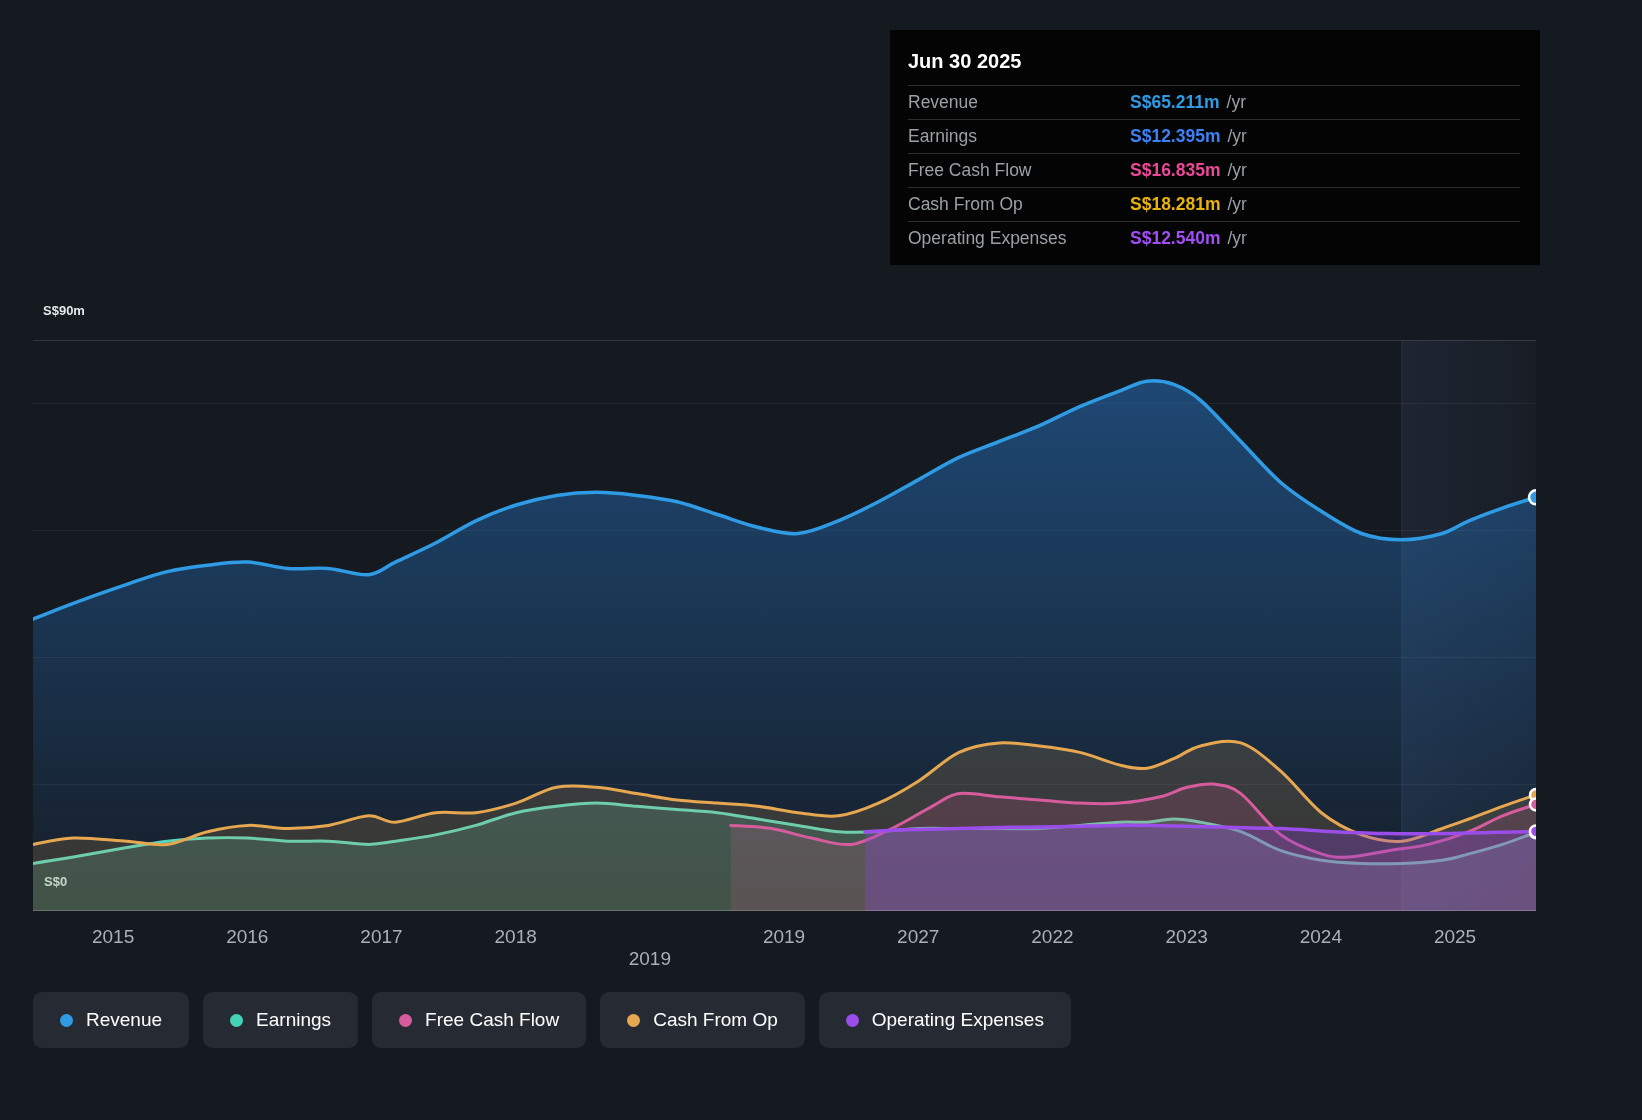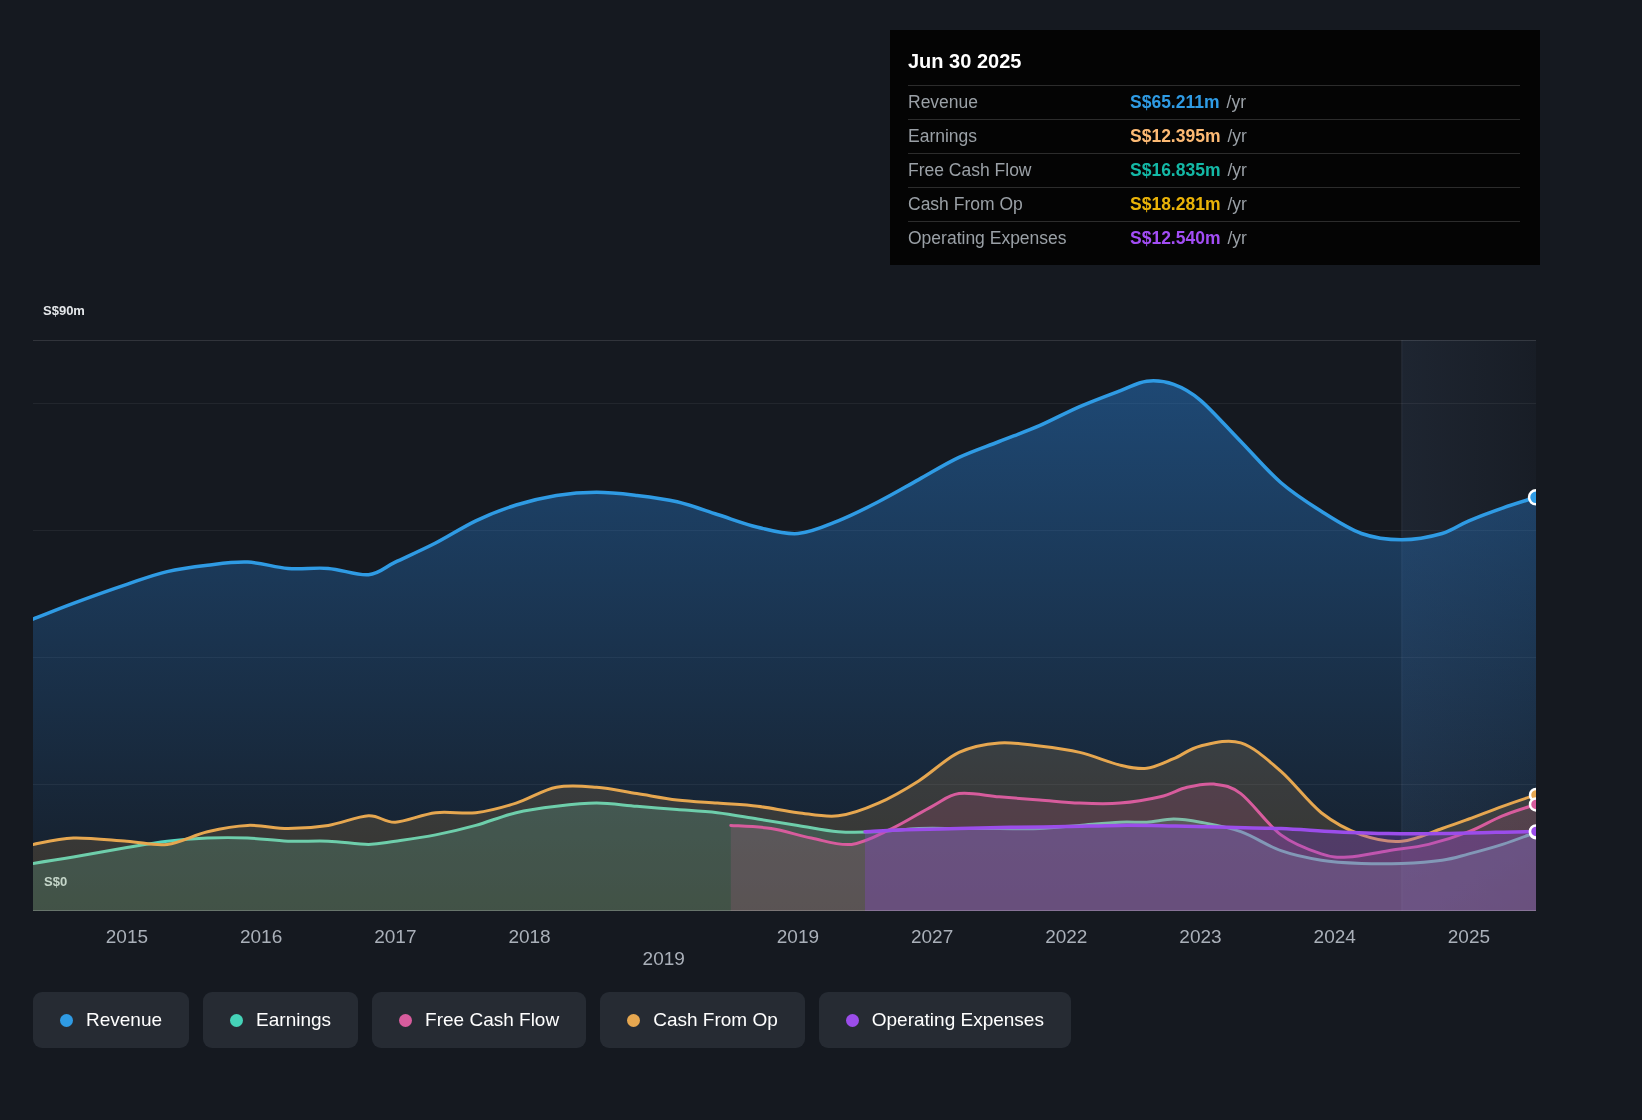--- a/index.html
+++ b/index.html
@@ -17,33 +17,33 @@
     position:absolute;left:890px;top:30px;width:650px;box-sizing:border-box;
     background:#040404;padding:10px 20px 10px 18px;
   }
   .tt-title{font-size:20px;font-weight:700;color:#ffffff;padding:10px 0 12px 0;}
   .tt-row{display:flex;align-items:center;height:33px;border-top:1px solid #2c2c2c;font-size:17.5px;}
   .tt-row.no-border{border-top:none;}
   .tt-label{width:222px;color:#9aa0a6;flex:none;}
   .tt-value{font-weight:700;}
   .tt-suffix{color:#9aa0a6;margin-left:7px;}
   .val-revenue{color:#2f9be4}
-  .val-earnings{color:#fdba74}
+  .val-earnings{color:#3b82f6}
   .val-margin{color:#ffffff}
-  .val-fcf{color:#14b8a6}
+  .val-fcf{color:#ec4899}
   .val-cashop{color:#eab308}
   .val-opex{color:#a24df5}
 
   
   #plot{position:absolute;left:33px;top:340px;width:1503px;height:571px;}
   .y-label{position:absolute;font-size:13px;font-weight:700;color:#e4e7ea;}
   .y-top{left:43px;top:303px;}
   .y-bottom{left:44px;top:874px;}
   #x-axis{position:absolute;left:33px;top:926px;width:1503px;height:28px;}
-  .x-tick{position:absolute;width:70px;margin-left:-35px;text-align:center;
+  .x-tick{position:absolute;width:70px;margin-left:-35px;text-align:left;
     font-size:19px;color:#aab0b9;}
 
   
   .legend{position:absolute;left:33px;top:992px;display:flex;gap:14px;}
   .pill{
     height:56px;display:flex;align-items:center;gap:13px;
     background:#262b33;border-radius:9px;padding:0 27px;cursor:pointer;
   }
   .pill-label{font-size:19px;color:#ffffff;}
   .dot{width:13px;height:13px;border-radius:50%;flex:none;}

